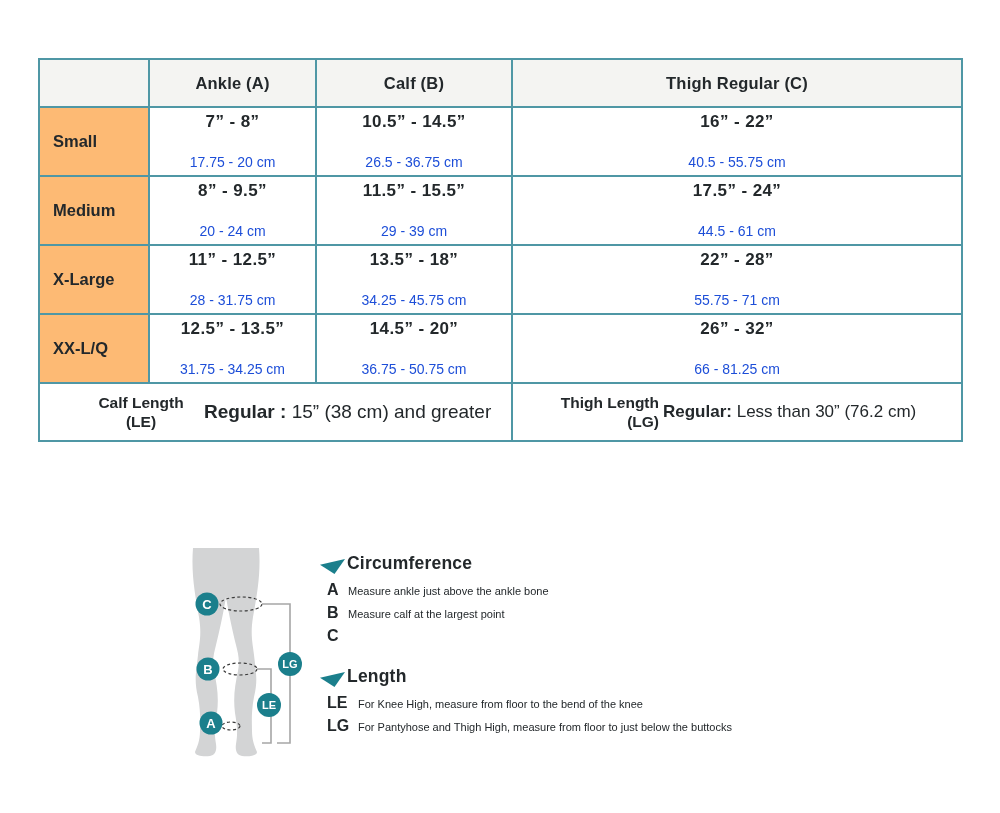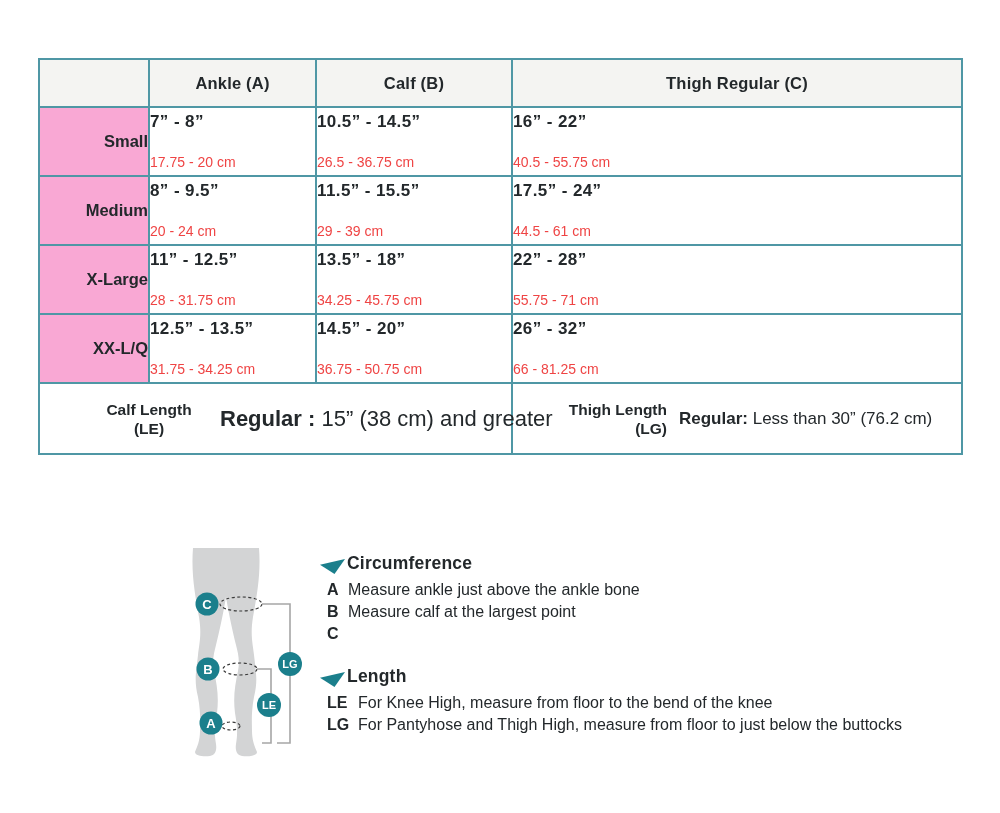--- a/index.html
+++ b/index.html
@@ -21,37 +21,37 @@
   }
   table.size-chart th {
     height:48px;
     background:#f4f4f2;
     font-size:16.5px;
     font-weight:bold;
     letter-spacing:.2px;
     text-align:center;
   }
   td.size-cell {
-    background:#f9a8d4;
-    text-align:right;
+    background:#fdba74;
+    text-align:left;
     padding-left:13px;
     font-weight:bold;
     font-size:16.5px;
   }
-  td.meas-cell { text-align:left; height:69px; background:#fff; }
+  td.meas-cell { text-align:center; height:69px; background:#fff; }
   .inch { font-weight:bold; font-size:17px; letter-spacing:.4px; line-height:20px; }
-  .cm   { font-size:14px; line-height:17px; color:#ef4444;margin-top:22px; }
-
-  td.length-cell { background:#fff; height:71px; padding:0 22px; }
+  .cm   { font-size:14px; line-height:17px; color:#1d4ed8;margin-top:22px; }
+
+  td.length-cell { background:#fff; height:58px; padding:0 14px; }
   .length-inner { display:flex; align-items:center; }
   .length-label {
     font-weight:bold; font-size:15.5px; line-height:19px;
     text-align:center; flex:0 0 auto;
   }
-  .length-text { font-size:22px; margin-left:12px; white-space:nowrap; }
+  .length-text { font-size:19px; margin-left:4px; white-space:nowrap; }
   .length-text b { font-weight:bold; }
   .calf-inner  { padding-left:28px; }
   .calf-inner  .length-label { width:118px; }
   .thigh-inner { padding-left:14px; }
   .thigh-inner .length-label { width:118px;text-align:right; }
   .thigh-inner .length-text { font-size:17px; }
 
   
   .legend { position:absolute; }
   .legend-heading { display:flex; align-items:flex-end; }
@@ -61,21 +61,21 @@
     clip-path:polygon(0 38%, 100% 0, 58% 100%);
     margin-right:2px;
     flex:0 0 auto;
   }
   .legend-title { font-weight:bold; font-size:17.5px; letter-spacing:.2px; }
   .legend-items { margin-top:5px; margin-left:7px; }
   .legend-item { display:flex; align-items:baseline; line-height:22px; }
   .legend-key { font-weight:bold; font-size:16px; flex:0 0 auto; margin-right:7px; }
   .key-abc { width:14px; }
   .key-lelg { width:24px; }
-  .legend-text { font-size:16px; white-space:nowrap; }
+  .legend-text { font-size:11px; white-space:nowrap; }
 
   #legend-circumference { left:320px; top:553px; }
   #legend-length        { left:320px; top:666px; }
 
   
   #legs-diagram { position:absolute; left:180px; top:545px; }
   .marker-letter {
     fill:#ffffff; font-weight:bold;
     font-family:"Liberation Sans", sans-serif;
   }

